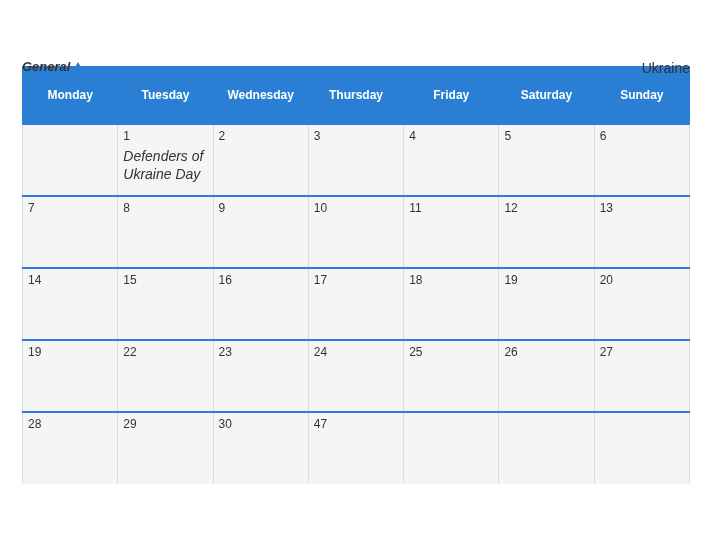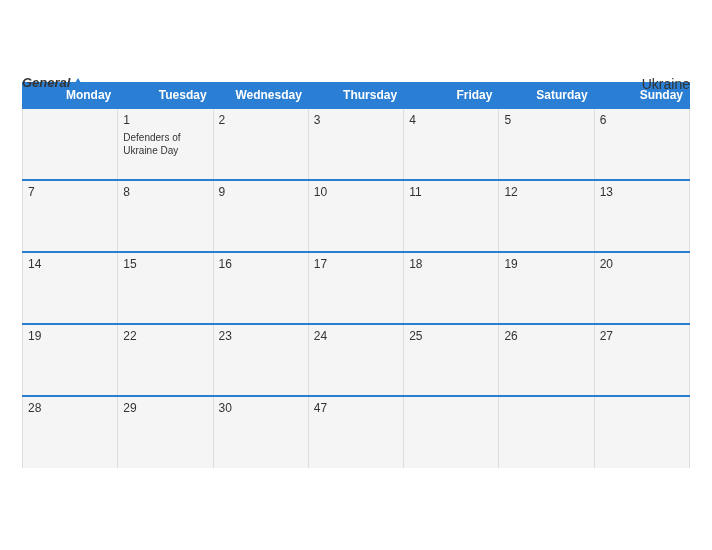--- a/index.html
+++ b/index.html
@@ -73,22 +73,22 @@
     }
     .calendar {
       width: 100%;
       border-collapse: collapse;
     }
     .calendar thead tr th {
       background: #2a7fd4;
       color: #fff;
       font-size: 12px;
       font-weight: bold;
-      padding: 5px 6px;
-      text-align: right;
+      padding: 21px 6px;
+      text-align: center;
       border: 1px solid #2a7fd4;
     }
     .calendar tbody tr td {
       border-top: 2px solid #2a7fd4;
       border-left: 1px solid #ddd;
       border-right: none;
       border-bottom: none;
       vertical-align: top;
       padding: 4px 5px;
       height: 72px;
@@ -99,25 +99,26 @@
     }
     .calendar tbody tr td:last-child {
       border-right: 1px solid #ddd;
     }
     .day-num {
       font-size: 12px;
       color: #333;
       display: block;
     }
     .holiday {
-      font-size: 10px;
+      font-size: 14px;
       color: #333;
       margin-top: 4px;
       display: block;
       line-height: 1.3;
+      font-style: italic;
     }
   </style>
 </head>
 <body>
 
 <div class="calendar-wrapper">
   <div class="header">
     <div class="logo">
       <div class="logo-row">
         <span class="logo-general">General</span>

